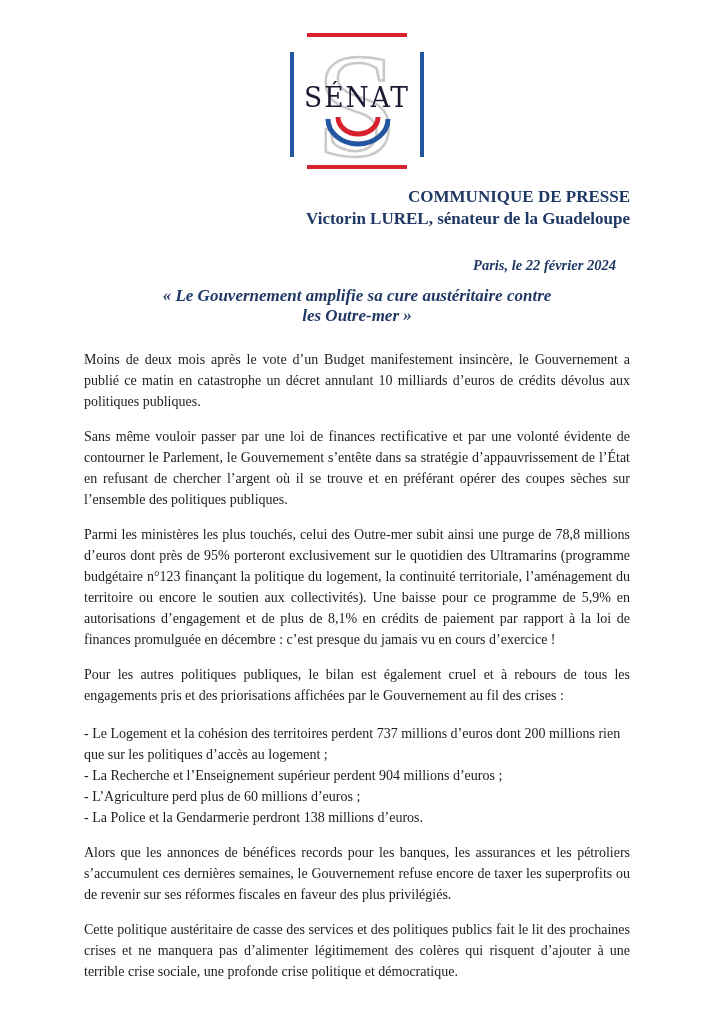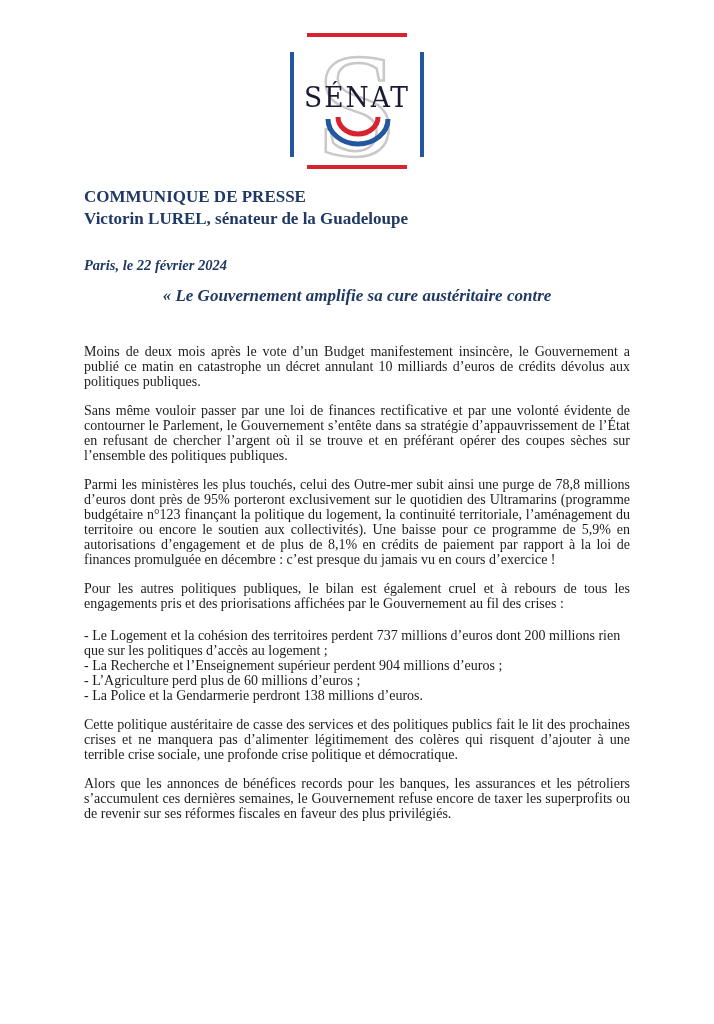--- a/index.html
+++ b/index.html
@@ -28,35 +28,35 @@
   }
   .logo-wordmark{
     font-family:"DejaVu Serif","Liberation Serif",serif;
     font-size:27px; fill:var(--logo_dark); letter-spacing:2px;
   }
   .logo-arc-red{fill:none; stroke:var(--logo_red); stroke-width:5px;}
   .logo-arc-blue{fill:none; stroke:var(--logo_blue); stroke-width:5px;}
   
   .content{padding:0 84px;}
   .heading{
-    text-align:left; font-weight:bold; color:var(--navy);
+    text-align:right; font-weight:bold; color:var(--navy);
     font-size:17px; line-height:22px;
   }
   .heading-first{margin-top:17px;}
   .dateline{
     margin-top:26px; padding-right:14px;
-    font-weight:bold; font-style:italic;
+    text-align:right; font-weight:bold; font-style:italic;
     color:var(--navy); font-size:14.5px; line-height:18px;
   }
   .press-title{
     margin-top:12px; text-align:center; font-weight:bold; font-style:italic;
     color:var(--navy); font-size:17px; line-height:20px;
   }
   
-  .bodytext{margin-top:38px; font-size:14px; line-height:15px;}
+  .bodytext{margin-top:23px; font-size:14px; line-height:21px;}
   .bodytext p{margin:0 0 14px 0; text-align:justify;}
   .impact-list{margin:17px 0 14px 0;}
   .impact-list p{margin:0; text-align:left;}
 </style>
 </head>
 <body>
 
 <div class="page">
 
   <div class="logo-wrap">
@@ -74,33 +74,34 @@
 
   <div class="content">
 
     <div class="heading heading-first">COMMUNIQUE DE PRESSE</div>
     <div class="heading">Victorin LUREL, sénateur de la Guadeloupe</div>
 
     <div class="dateline">Paris, le 22 février 2024</div>
 
     <div class="press-title">
       <div>« Le Gouvernement amplifie sa cure austéritaire contre</div>
+      <div>les Outre-mer »</div>
     </div>
 
     <div class="bodytext">
       <p>Moins de deux mois après le vote d’un Budget manifestement insincère, le Gouvernement a publié ce matin en catastrophe un décret annulant 10 milliards d’euros de crédits dévolus aux politiques publiques.</p>
       <p>Sans même vouloir passer par une loi de finances rectificative et par une volonté évidente de contourner le Parlement, le Gouvernement s’entête dans sa stratégie d’appauvrissement de l’État en refusant de chercher l’argent où il se trouve et en préférant opérer des coupes sèches sur l’ensemble des politiques publiques.</p>
       <p>Parmi les ministères les plus touchés, celui des Outre-mer subit ainsi une purge de 78,8 millions d’euros dont près de 95% porteront exclusivement sur le quotidien des Ultramarins (programme budgétaire n°123 finançant la politique du logement, la continuité territoriale, l’aménagement du territoire ou encore le soutien aux collectivités). Une baisse pour ce programme de 5,9% en autorisations d’engagement et de plus de 8,1% en crédits de paiement par rapport à la loi de finances promulguée en décembre : c’est presque du jamais vu en cours d’exercice !</p>
       <p>Pour les autres politiques publiques, le bilan est également cruel et à rebours de tous les engagements pris et des priorisations affichées par le Gouvernement au fil des crises :</p>
 
       <div class="impact-list">
         <p>- Le Logement et la cohésion des territoires perdent 737 millions d’euros dont 200 millions rien que sur les politiques d’accès au logement ;</p>
         <p>- La Recherche et l’Enseignement supérieur perdent 904 millions d’euros ;</p>
         <p>- L’Agriculture perd plus de 60 millions d’euros ;</p>
         <p>- La Police et la Gendarmerie perdront 138 millions d’euros.</p>
       </div>
 
+      <p>Alors que les annonces de bénéfices records pour les banques, les assurances et les pétroliers s’accumulent ces dernières semaines, le Gouvernement refuse encore de taxer les superprofits ou de revenir sur ses réformes fiscales en faveur des plus privilégiés.</p>
       <p>Cette politique austéritaire de casse des services et des politiques publics fait le lit des prochaines crises et ne manquera pas d’alimenter légitimement des colères qui risquent d’ajouter à une terrible crise sociale, une profonde crise politique et démocratique.</p>
-      <p>Alors que les annonces de bénéfices records pour les banques, les assurances et les pétroliers s’accumulent ces dernières semaines, le Gouvernement refuse encore de taxer les superprofits ou de revenir sur ses réformes fiscales en faveur des plus privilégiés.</p>
     </div>
 
   </div>
 </div>
 
 </body></html>

